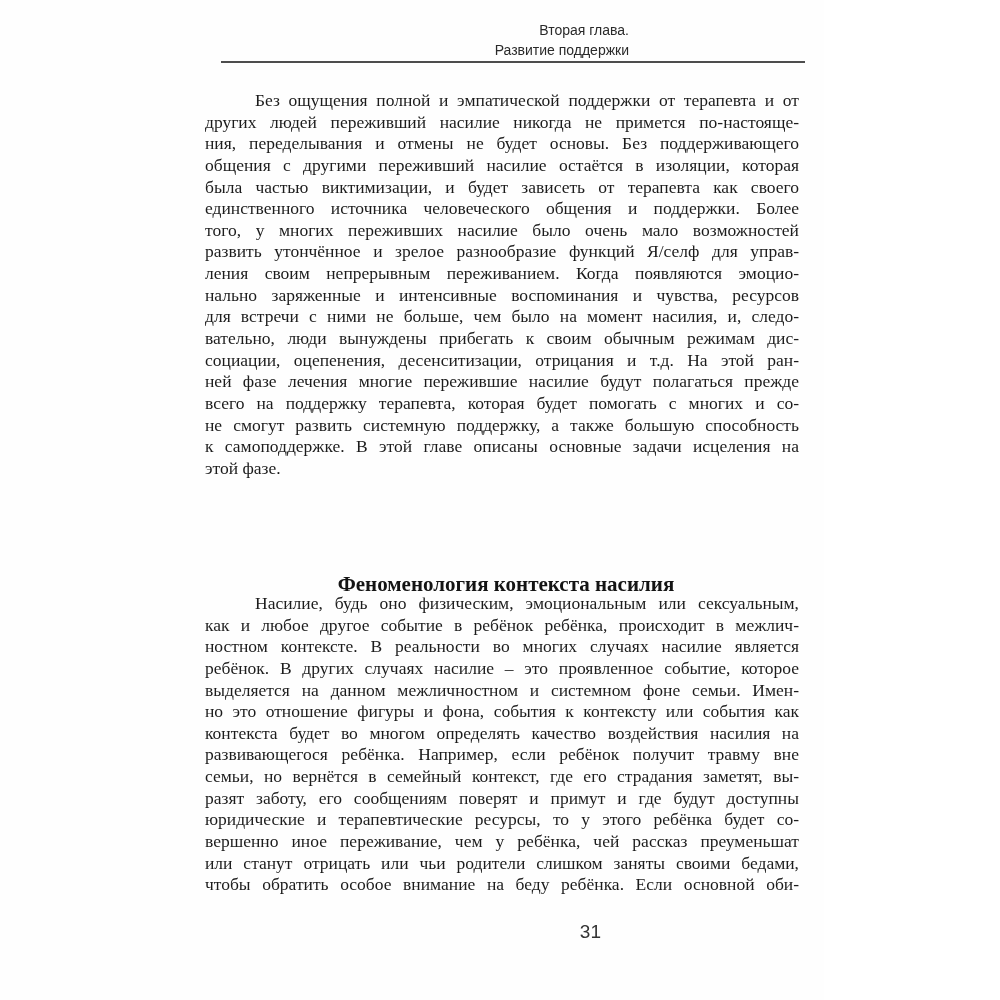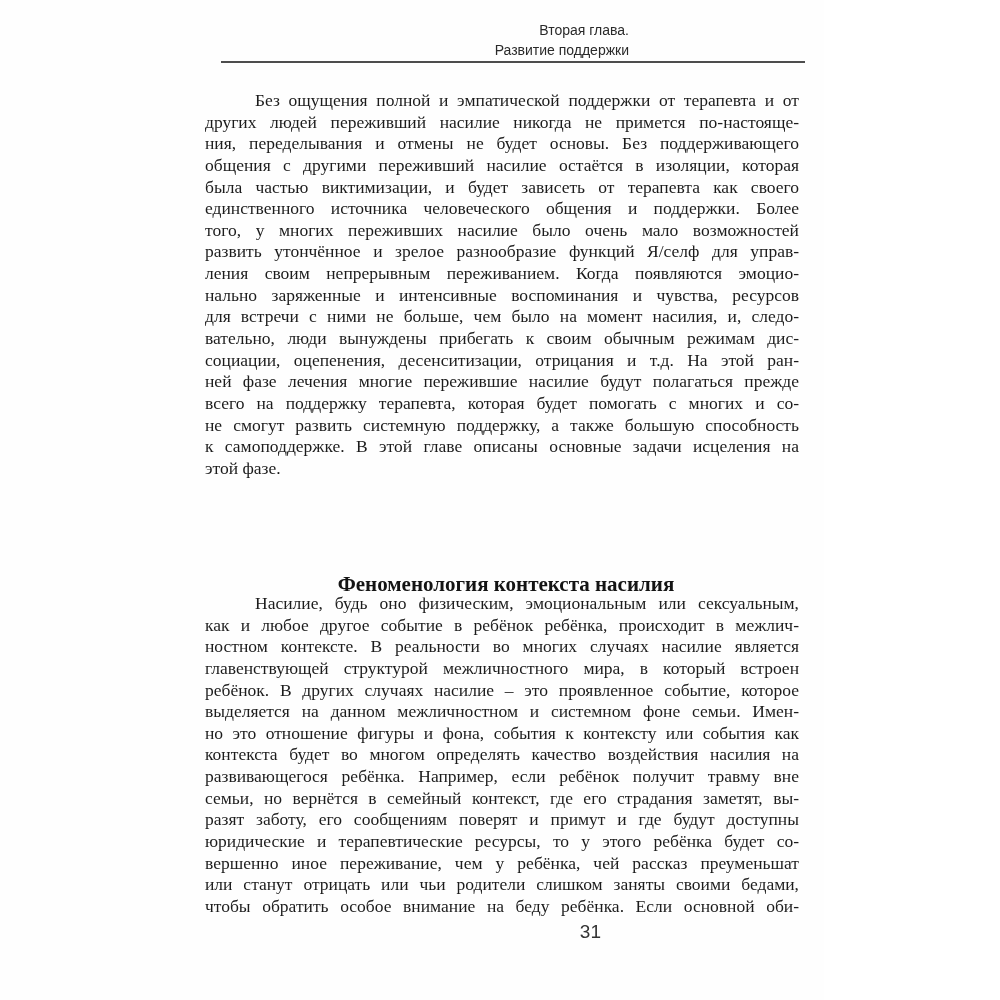--- a/index.html
+++ b/index.html
@@ -117,21 +117,20 @@
         <div class="line">к самоподдержке. В этой главе описаны основные задачи исцеления на</div>
         <div class="line last">этой фазе.</div>
       </div>
 
     <h2 class="section-heading">Феноменология контекста насилия</h2>
 
     <div id="para2" class="body-column para">
         <div class="line first">Насилие, будь оно физическим, эмоциональным или сексуальным,</div>
         <div class="line">как и любое другое событие в ребёнок ребёнка, происходит в межлич-</div>
         <div class="line">ностном контексте. В реальности во многих случаях насилие является</div>
-        <div class="line">главенствующей структурой межличностного мира, в который встроен</div>
         <div class="line">ребёнок. В других случаях насилие – это проявленное событие, которое</div>
         <div class="line">выделяется на данном межличностном и системном фоне семьи. Имен-</div>
         <div class="line">но это отношение фигуры и фона, события к контексту или события как</div>
         <div class="line">контекста будет во многом определять качество воздействия насилия на</div>
         <div class="line">развивающегося ребёнка. Например, если ребёнок получит травму вне</div>
         <div class="line">семьи, но вернётся в семейный контекст, где его страдания заметят, вы-</div>
         <div class="line">разят заботу, его сообщениям поверят и примут и где будут доступны</div>
         <div class="line">юридические и терапевтические ресурсы, то у этого ребёнка будет со-</div>
         <div class="line">вершенно иное переживание, чем у ребёнка, чей рассказ преуменьшат</div>
         <div class="line">или станут отрицать или чьи родители слишком заняты своими бедами,</div>

